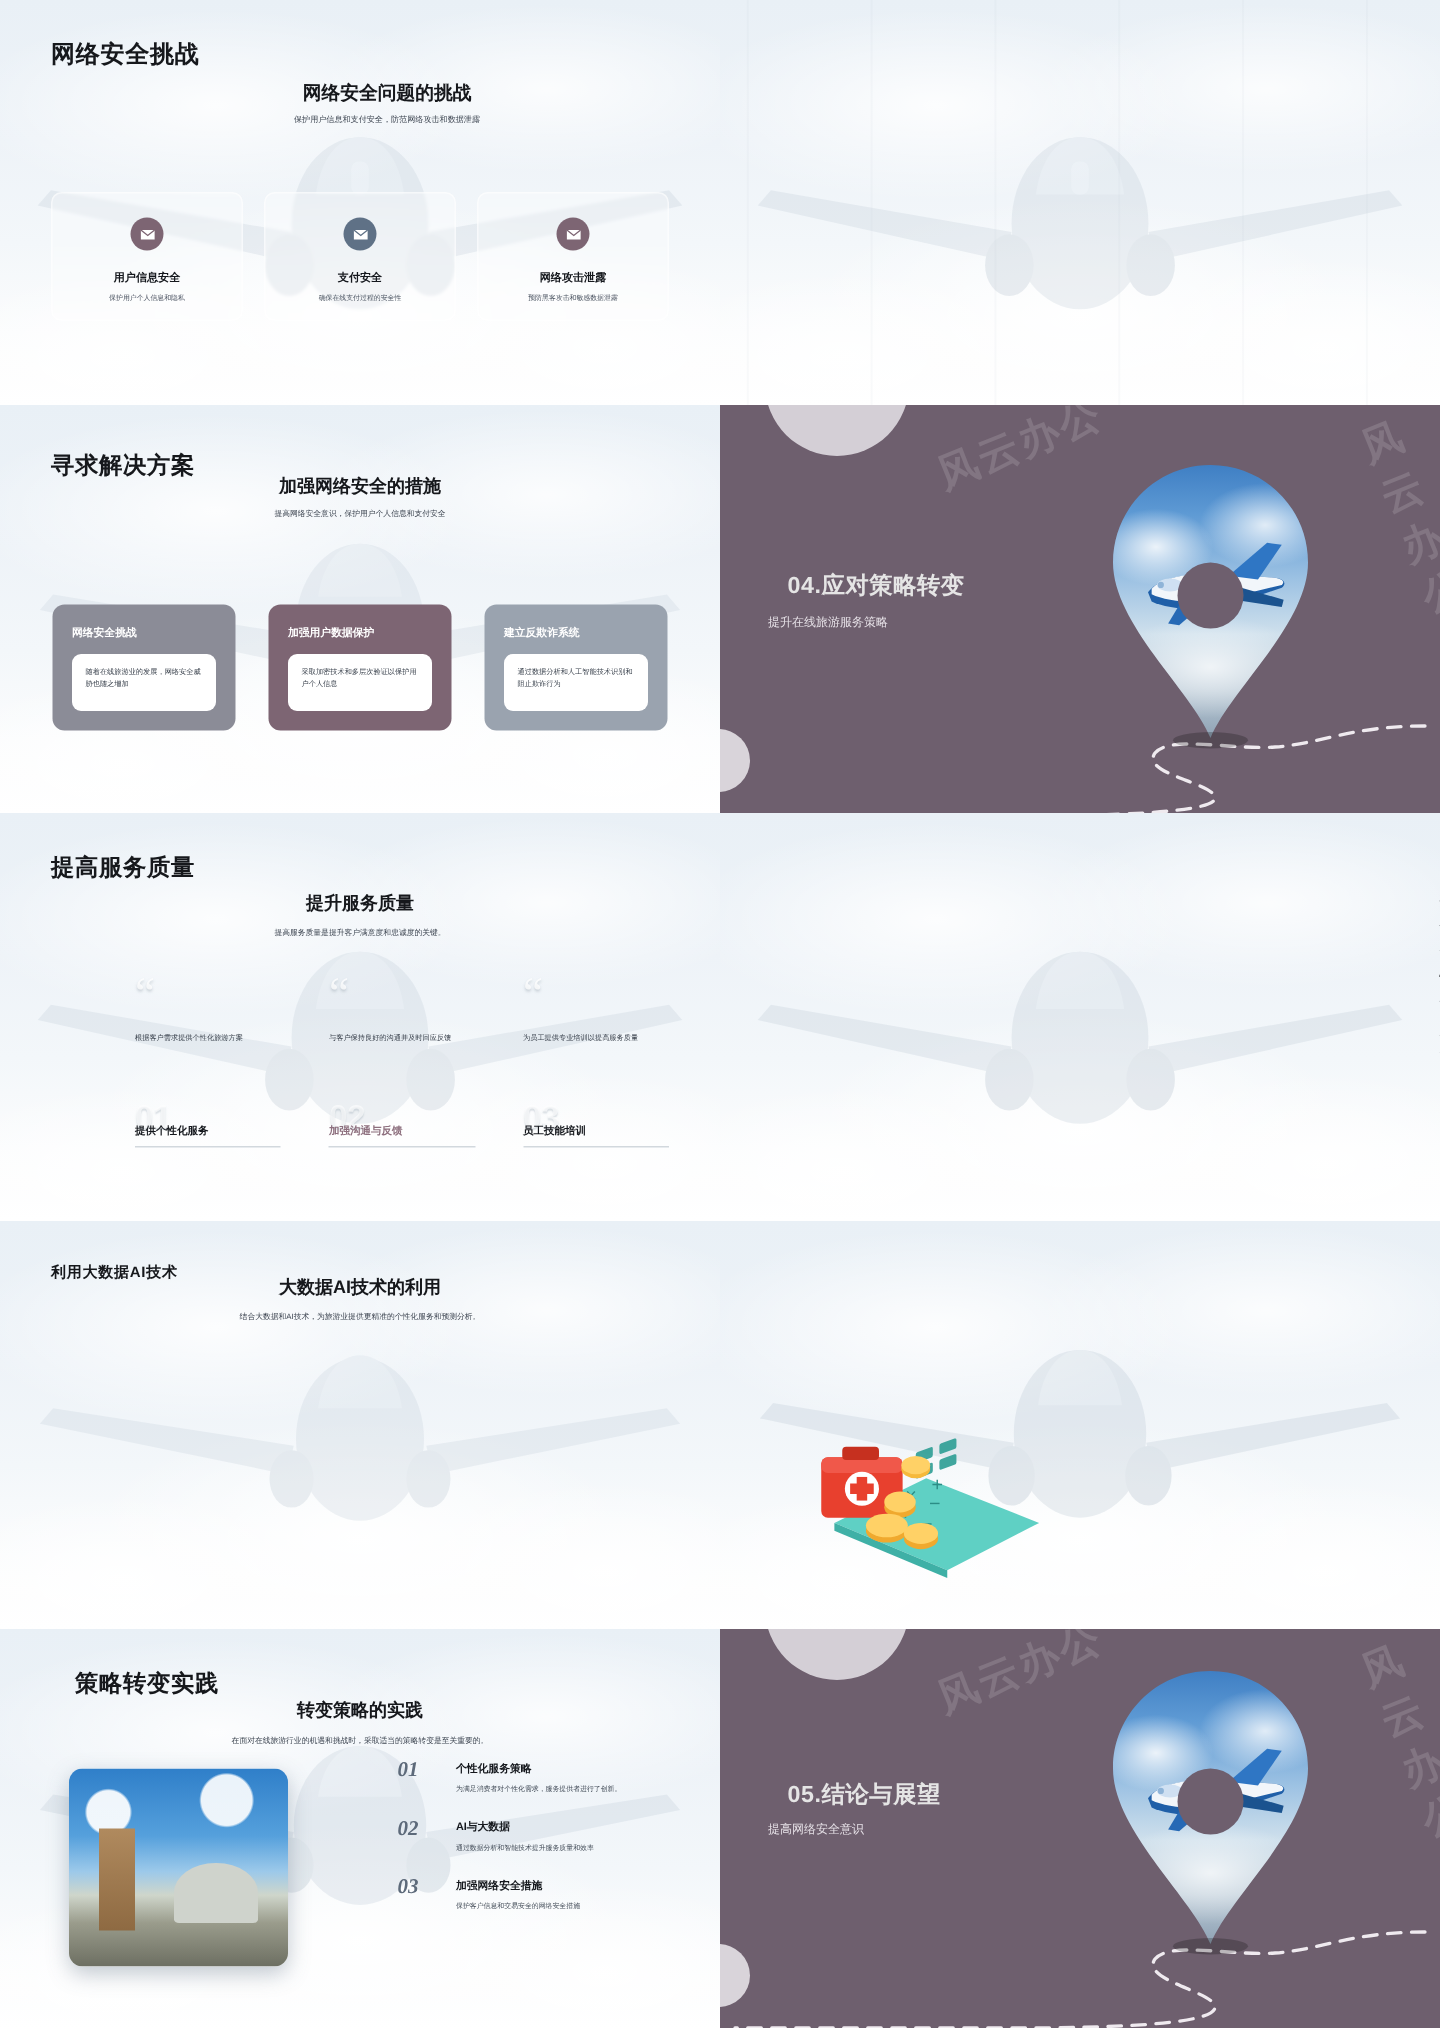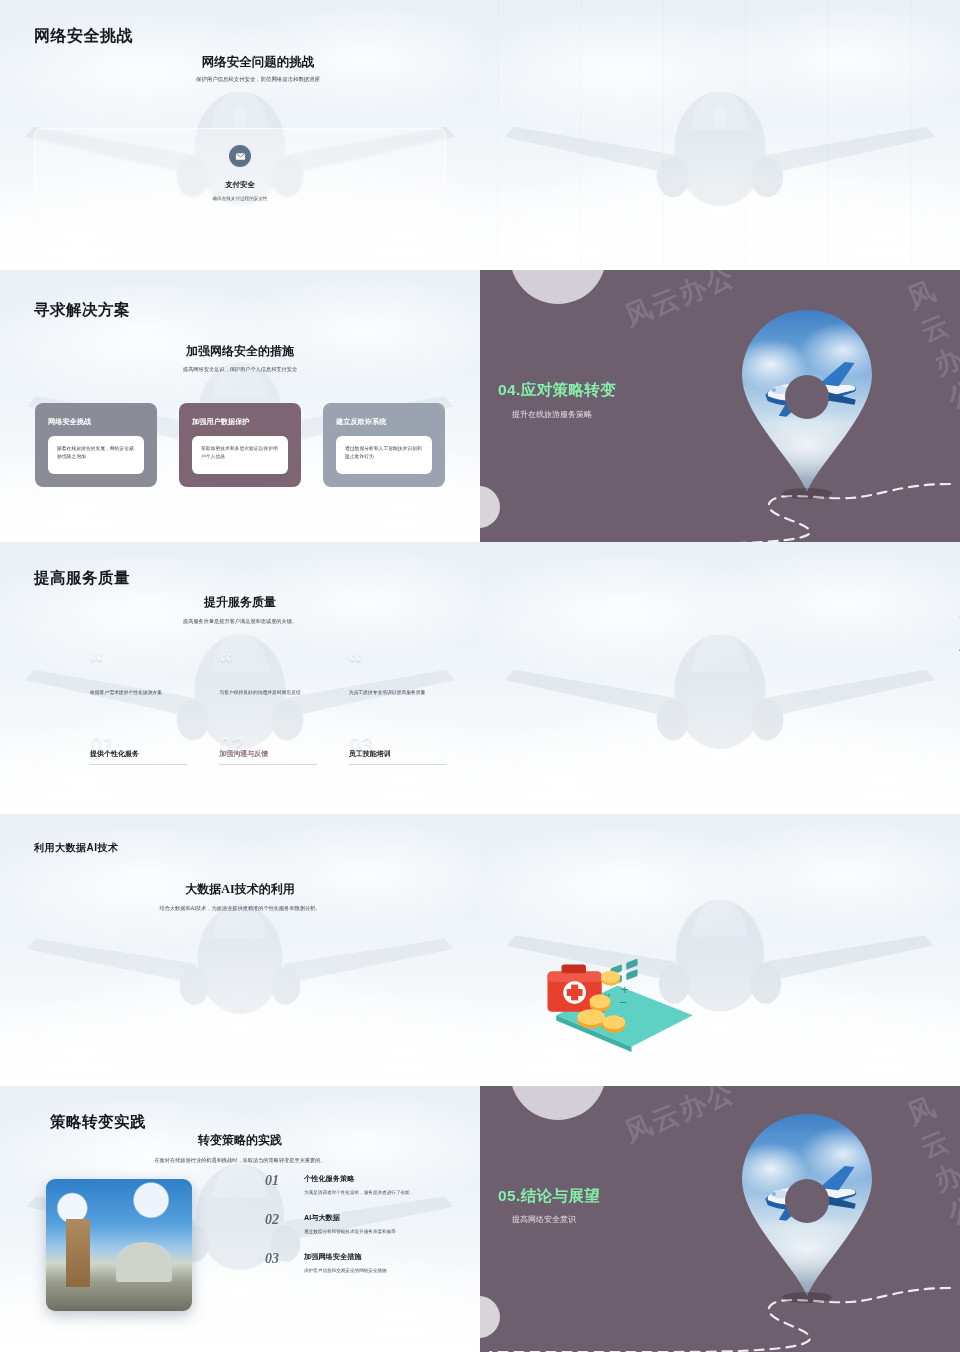--- a/index.html
+++ b/index.html
@@ -79,38 +79,38 @@
     display:flex;align-items:center;justify-content:center;
     color:#fff;
   }
   .s1 .ic svg{width:11px;height:11px;fill:#fff}
   .s1 .ct { font-size:7.4px; font-weight:bold; color:#15181d; margin-top:13px; }
   .s1 .cd { font-size:4.6px; color:#4a5360; margin-top:6px; }
   .s2 .grid { position:absolute; left:502px; top:150px; right:14px; display:flex; gap:9px; }
 
   
   .s3 .s-title { left:34px; top:30px; font-size:15.5px; }
-  .s3 .hd { position:absolute; left:0; right:0; top:73px; }
+  .s3 .hd { position:absolute; left:0; right:0; top:46px; }
   .s3 .hd .c-title { font-size:12px; }
   .s3 .hd .c-sub { font-size:5.2px; margin-top:6px; }
   .s3 .cards { position:absolute; left:35px; right:35px; top:133px; display:flex; gap:22px; }
   .s3 .card { flex:1; border-radius:8px; padding:14px 13px 13px; }
   .s3 .cardt { font-size:7.2px; font-weight:bold; color:#fff; margin-bottom:9px; }
   .s3 .inner { background:#fff; border-radius:6px; padding:9px 9px; min-height:38px; }
   .s3 .innert { font-size:4.8px; color:#39414c; line-height:1.75; }
 
   
   .purple { background:#6e5f6e; }
   .purple .blob1 { position:absolute; left:30px; top:-62px; width:96px; height:96px; border-radius:50%; background:#d4cfd6; }
   .purple .blob2 { position:absolute; left:-22px; bottom:14px; width:42px; height:42px; border-radius:50%; background:#d9d4da; }
   .purple .wm { position:absolute; color:rgba(255,255,255,.14); font-size:27px; font-weight:bold;
                 transform:rotate(-22deg); letter-spacing:2px; }
   .purple .wm1 { left:142px; top:8px; }
   .purple .wm2 { left:448px; top:2px; }
-  .purple .ptitle { position:absolute; left:18px; font-size:15.5px; font-weight:bold; color:#86efac; letter-spacing:.4px; }
+  .purple .ptitle { position:absolute; left:45px; font-size:15.5px; font-weight:bold; color:#e5e5e5; letter-spacing:.4px; }
   .purple .psub { position:absolute; left:32px; font-size:8px; color:#e6e1e7; }
   .purple .pin-wrap { position:absolute; }
   .purple .pin {
     width:130px; height:182px;
     -webkit-clip-path: path("M65,0 C101,0 130,29 130,65 C130,106 78,150 65,182 C52,150 0,106 0,65 C0,29 29,0 65,0 Z");
     clip-path: path("M65,0 C101,0 130,29 130,65 C130,106 78,150 65,182 C52,150 0,106 0,65 C0,29 29,0 65,0 Z");
     position:relative;
     background: linear-gradient(180deg,#3f7fc4 0%,#5e9ad4 18%,#9dc2e3 42%,#cfe0ec 62%,#b9c9d6 82%,#8fa2b4 100%);
   }
   .purple .pin .cloudy {
@@ -143,21 +143,21 @@
                 font-family:"Liberation Sans",sans-serif; text-shadow:0 1px 1px rgba(140,155,168,.30); }
   .s5 .nlabel { font-size:7px; font-weight:bold; margin-top:-7px; }
   .s5 .nrule { height:1px; background:rgba(130,145,160,.35); margin-top:5px; }
   .s6 .hd { position:absolute; left:480px; right:0; top:50px; }
   .s6 .hd .c-title { font-size:12px; }
   .s6 .hd .c-sub { font-size:5.2px; margin-top:7px; }
   .s6 .items { position:absolute; left:510px; right:24px; top:110px; display:flex; gap:22px; }
 
   
   .s7 .s-title { left:34px; top:27px; font-size:10px; }
-  .s7 .hd { position:absolute; left:0; right:0; top:67px;font-family:Liberation Serif, serif; }
+  .s7 .hd { position:absolute; left:0; right:0; top:36px; }
   .s7 .hd .c-title { font-size:12px; }
   .s7 .hd .c-sub { font-size:5.2px; margin-top:7px; }
   .s7 .phs { position:absolute; left:34px; right:34px; top:108px; display:flex; }
   .s7 .ph { flex:1; display:flex; flex-direction:column; align-items:center; }
   .s7 .circ { width:76px;height:76px;border-radius:50%; overflow:hidden; position:relative;
               box-shadow:0 2px 6px rgba(110,125,140,.25); }
   .s7 .pt { font-size:7.2px; font-weight:bold; color:#15181d; margin-top:11px; }
   .s7 .pd { font-size:4.7px; color:#434c58; text-align:center; margin-top:6px; line-height:1.75; width:90px; }
   .s8 .rows { position:absolute; left:718px; right:22px; top:86px; }
   .s8 .kit { position:absolute; left:50px; bottom:32px; width:175px; }
@@ -218,28 +218,48 @@
         </g>
       </svg>
     </div>
     <div class="s-title">网络安全挑战</div>
     <div class="hd">
       <div class="c-title">网络安全问题的挑战</div>
       <div class="c-sub">保护用户信息和支付安全，防范网络攻击和数据泄露</div>
     </div>
     <div class="cards">
       <div class="card">
+        <div class="ic" style="background:#7d6573">
+          <svg viewBox="0 0 24 24">
+              <path d="M2 5h20v14H2z" fill="#fff"></path>
+              <path d="M2 5l10 8 10-8" fill="none" stroke="#7d6573" stroke-width="2"></path>
+            </svg>
+        </div>
+        <div class="ct">用户信息安全</div>
+        <div class="cd">保护用户个人信息和隐私</div>
+      </div>
+      <div class="card">
         <div class="ic" style="background:#5f7186">
           <svg viewBox="0 0 24 24">
               <path d="M2 5h20v14H2z" fill="#fff"></path>
               <path d="M2 5l10 8 10-8" fill="none" stroke="#5f7186" stroke-width="2"></path>
             </svg>
         </div>
         <div class="ct">支付安全</div>
         <div class="cd">确保在线支付过程的安全性</div>
+      </div>
+      <div class="card">
+        <div class="ic" style="background:#7d6573">
+          <svg viewBox="0 0 24 24">
+              <path d="M2 5h20v14H2z" fill="#fff"></path>
+              <path d="M2 5l10 8 10-8" fill="none" stroke="#7d6573" stroke-width="2"></path>
+            </svg>
+        </div>
+        <div class="ct">网络攻击泄露</div>
+        <div class="cd">预防黑客攻击和敏感数据泄露</div>
       </div>
     </div>
   </div>
 
   <div class="slide s2">
     <div class="sky"></div>
     <div class="cols"></div>
     <div class="plane">
       <svg viewBox="0 0 600 200" xmlns="http://www.w3.org/2000/svg">
         <g fill="#b9c6d2" opacity=".8">

